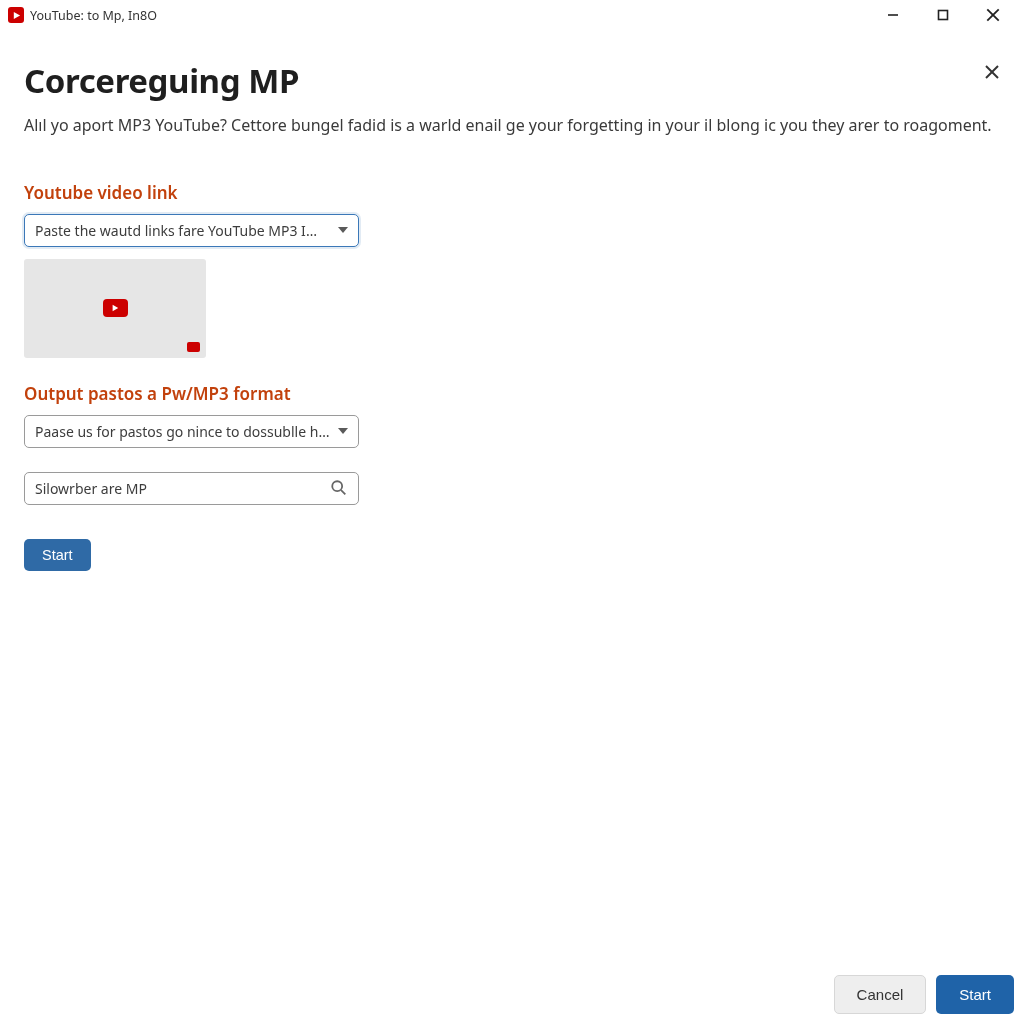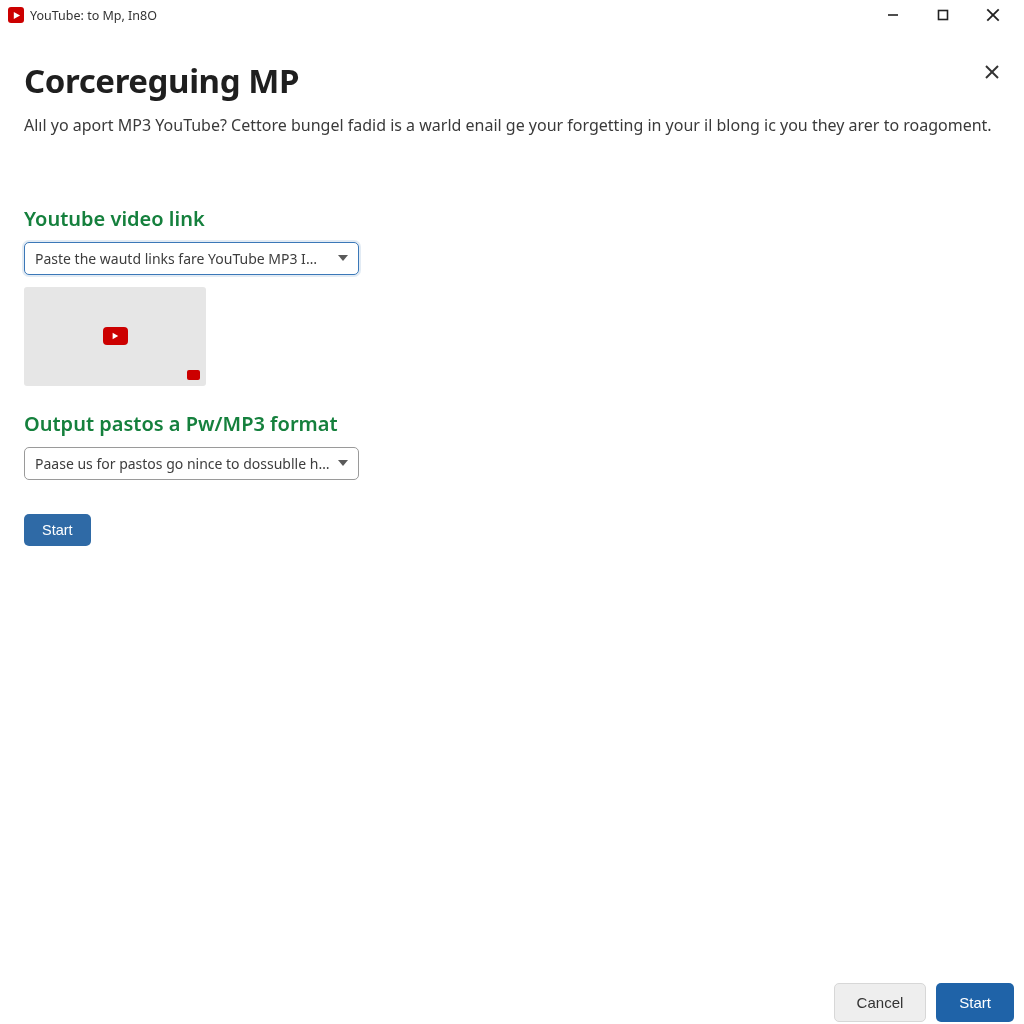--- a/index.html
+++ b/index.html
@@ -70,28 +70,28 @@
       display: flex;
       align-items: center;
       justify-content: center;
       cursor: pointer;
     }
     .close-x svg { stroke: #333; stroke-width: 2; fill: none }
 
     .page-desc {
       font-size: 16px;
       color: #3a3a3a;
-      margin-bottom: 68px;
+      margin-bottom: 44px;
       line-height: 1.35;
     }
 
     .section-label {
-      font-size: 20px;
+      font-size: 17px;
       font-weight: 600;
-      color: #15803d;
+      color: #c2410c;
       margin-bottom: 10px;
     }
 
     .field {
       width: 335px;
       height: 33px;
       border: 1px solid #9a9a9a;
       border-radius: 5px;
       display: flex;
       align-items: center;
@@ -171,21 +171,21 @@
       border-radius: 5px;
       padding: 8px 18px;
       font-size: 14.5px;
       cursor: pointer;
       margin-top: 10px;
     }
 
     
     .footer {
       position: absolute;
-      bottom: 2px;
+      bottom: 10px;
       right: 10px;
       display: flex;
       gap: 10px;
     }
     .footer-btn {
       padding: 10px 22px;
       font-size: 15px;
       border-radius: 5px;
       cursor: pointer;
       border: 1px solid transparent;
@@ -263,20 +263,29 @@
   <div class="section">
     <div class="section-label">Output pastos a Pw/MP3 format</div>
     <div class="field">
       <span class="field-text">Paase us for pastos go nince to dossublle hasds…</span>
       <div class="caret-down"></div>
     </div>
   </div>
 
   
   <div class="section">
+    <div class="field">
+      <span class="field-text">Silowrber are MP</span>
+      <div class="search-icon">
+        <svg viewBox="0 0 20 20" width="18" height="18">
+            <circle cx="8" cy="8" r="5.5"></circle>
+            <line x1="12.3" y1="12.3" x2="17" y2="17"></line>
+          </svg>
+      </div>
+    </div>
   </div>
 
   <button class="primary-btn">Start</button>
 </div>
 
 <div class="footer">
   <button class="footer-btn cancel">Cancel</button>
   <button class="footer-btn start">Start</button>
 </div>
 

